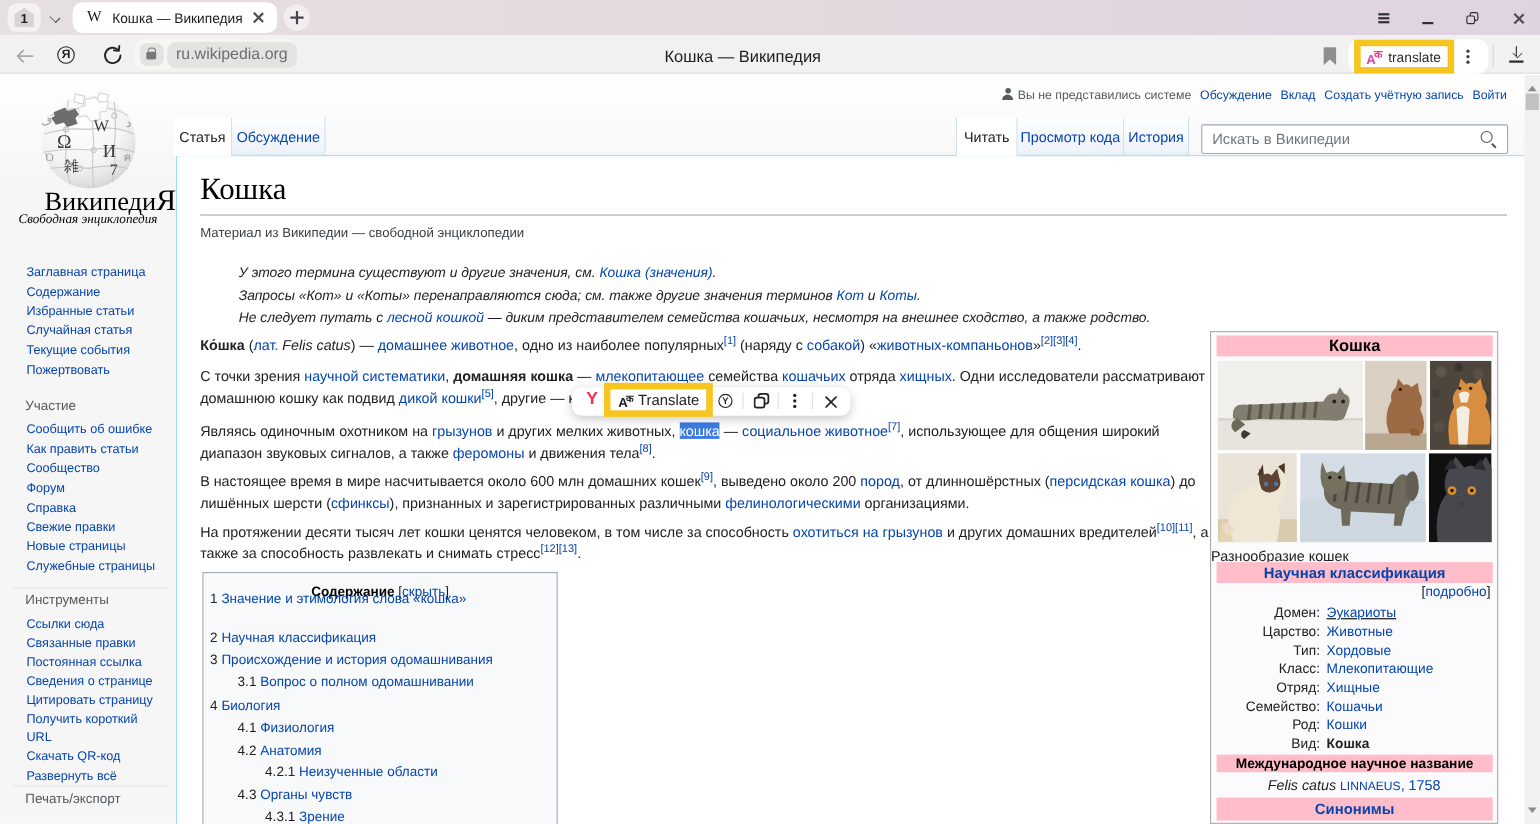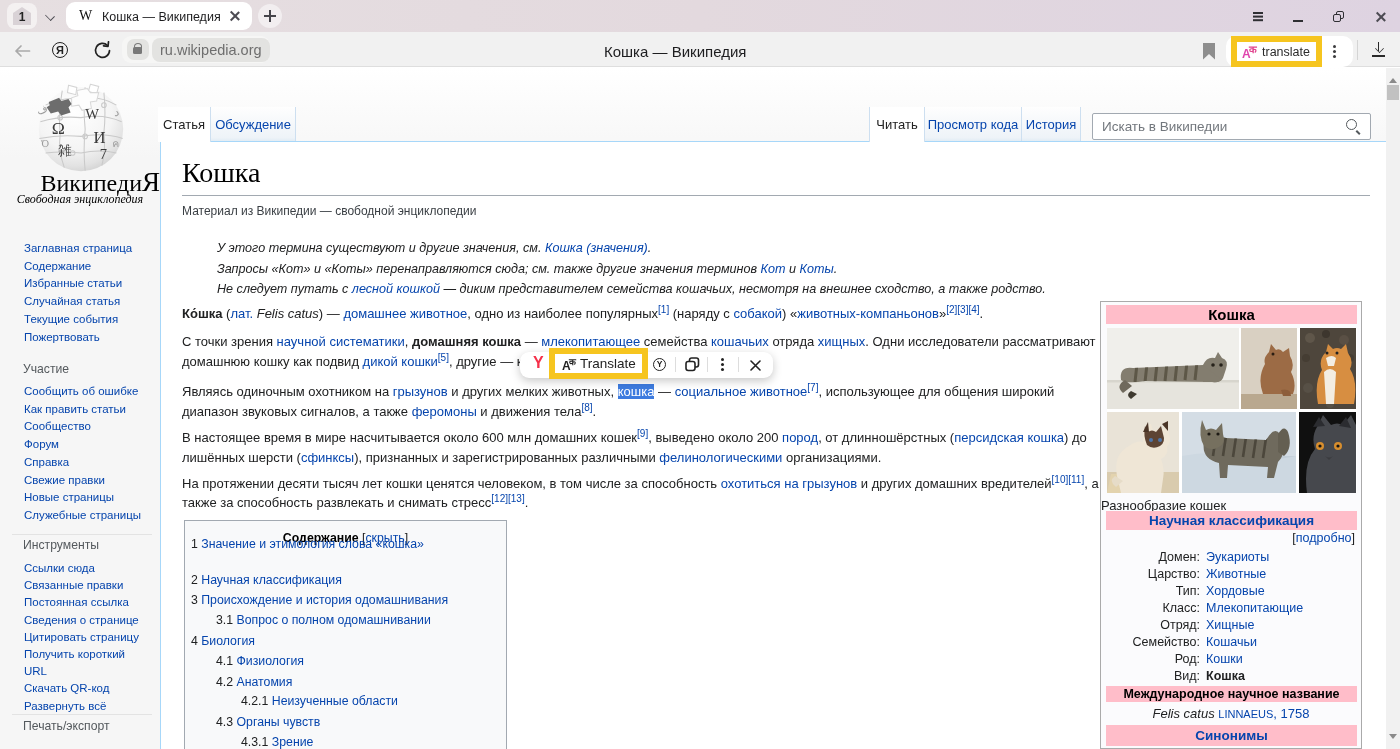--- a/index.html
+++ b/index.html
@@ -142,20 +142,21 @@
       <span class="tt">translate</span>
     </div>
   <div id="trdots"></div>
   <div id="vsep"></div>
   <div class="dl">
       <span class="bar"></span>
     </div>
 </div>
 <div id="page">
   <div id="content"></div>
+  <div id="pbar"><span class="person"></span>Вы не представились системе<span class="gap"></span><a>Обсуждение</a><span class="gap"></span><a>Вклад</a><span class="gap"></span><a>Создать учётную запись</a><span class="gap"></span><a>Войти</a></div>
   <div class="tabL on" style="left:158px;width:53px;">Статья</div>
   <div class="tabL" style="left:211px;width:85px;">Обсуждение</div>
   <div class="tabR on" style="left:869px;width:56px;">Читать</div>
   <div class="tabR" style="left:925px;width:97px;">Просмотр кода</div>
   <div class="tabR" style="left:1022px;width:59px;">История</div>
   <div id="search">Искать в Википедии<div class="mag"></div></div>
   <div id="sidebar">
     <svg id="globe" style="position:absolute;left:31px;top:14px;" width="100" height="90" viewBox="0 0 96 86">
       <defs>
           <radialGradient id="gg" cx="42%" cy="30%" r="75%">
@@ -318,21 +319,21 @@
           <circle cx="39" cy="34" r="4" fill="#d78e2e"></circle>
         <circle cx="21" cy="34" r="1.6" fill="#141414"></circle>
           <circle cx="39" cy="34" r="1.6" fill="#141414"></circle>
         <path d="M26 44 q4 3 8 0 l-4 4 Z" fill="#3a3b3f"></path>
       </svg>
     </div>
     <div style="position:absolute;left:0;top:196px;width:100%;font-size:13px;color:#202122;">Разнообразие кошек</div>
     <div class="pinkh" style="top:209px;height:19px;font-size:13.5px;line-height:19px;"><a>Научная классификация</a></div>
     <div style="position:absolute;right:6px;top:229px;font-size:12.5px;color:#202122;">[<a>подробно</a>]</div>
     <div class="taxl" style="top:248px;">Домен:</div>
-      <div class="taxv" style="top:248px;"><a>Эукариоты</a></div>
+      <div class="taxv" style="top:248px;text-decoration:underline;"><a>Эукариоты</a></div>
     <div class="taxl" style="top:265px;">Царство:</div>
       <div class="taxv" style="top:265px;"><a>Животные</a></div>
     <div class="taxl" style="top:282px;">Тип:</div>
       <div class="taxv" style="top:282px;"><a>Хордовые</a></div>
     <div class="taxl" style="top:299px;">Класс:</div>
       <div class="taxv" style="top:299px;"><a>Млекопитающие</a></div>
     <div class="taxl" style="top:316px;">Отряд:</div>
       <div class="taxv" style="top:316px;"><a>Хищные</a></div>
     <div class="taxl" style="top:333px;">Семейство:</div>
       <div class="taxv" style="top:333px;"><a>Кошачьи</a></div>

